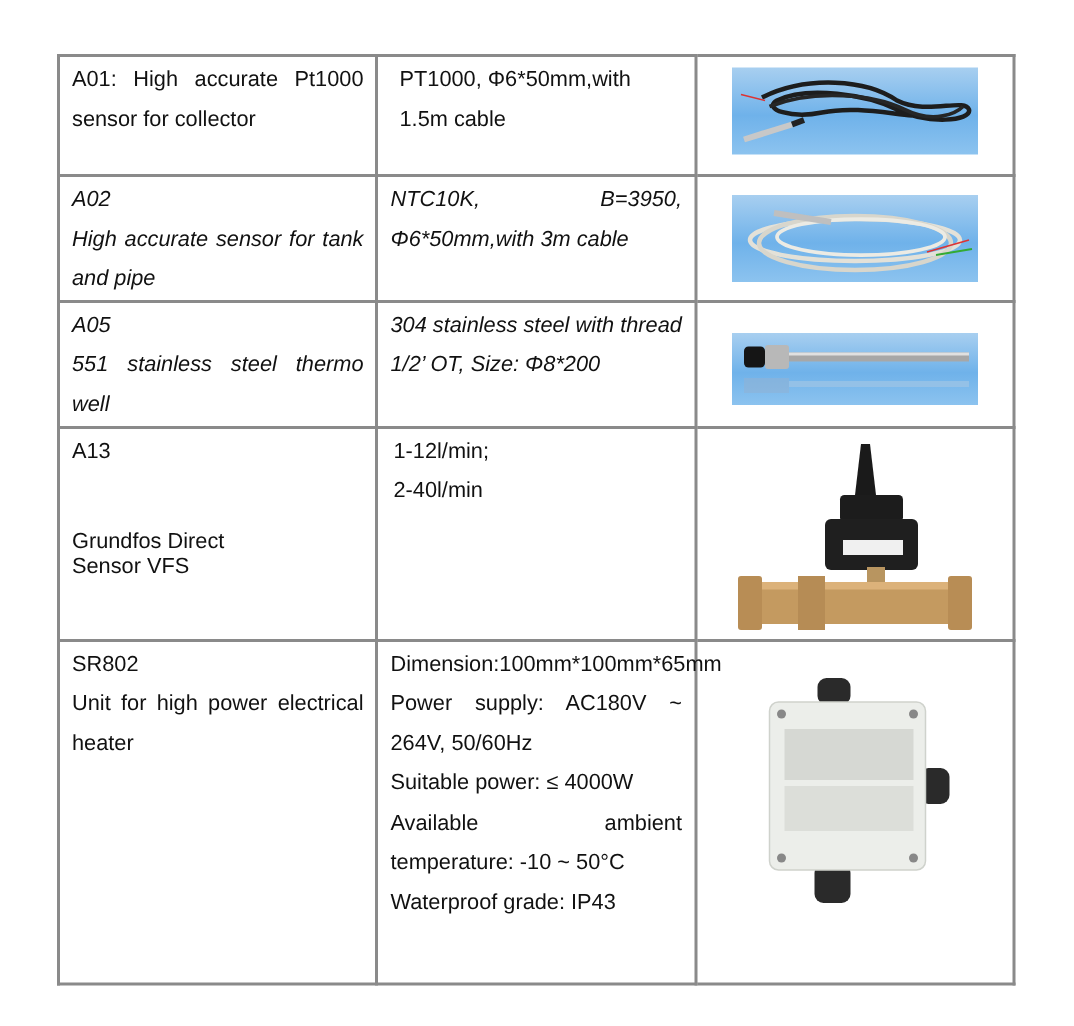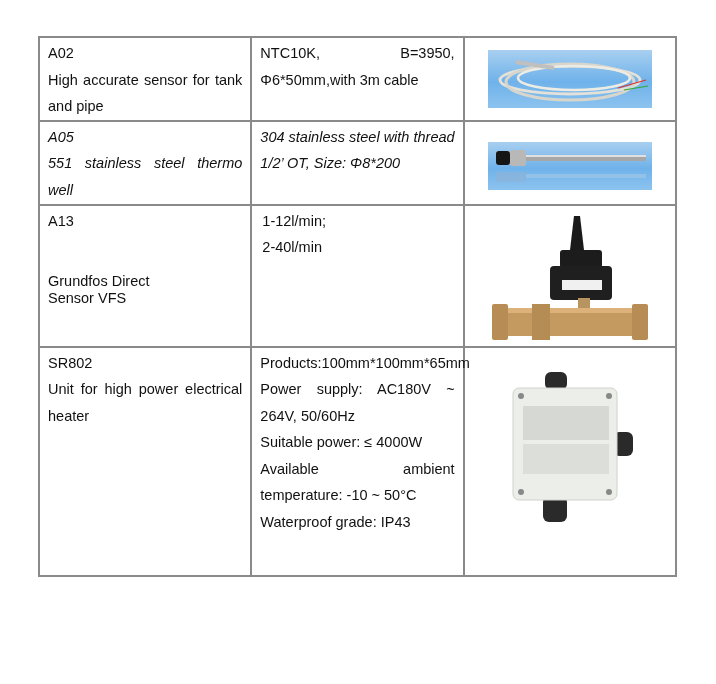--- a/index.html
+++ b/index.html
@@ -17,22 +17,41 @@
   .pic { display: block; margin: 0 auto; }
   .photo { position: relative; overflow: hidden; }
   .bg-blue { background: linear-gradient(180deg, #a8cff0 0%, #6fb2ea 55%, #8cc3ef 100%); }
 </style>
 </head>
 <body>
 
 <table class="tbl">
   <tbody>
 
+  <tr style="height:80px;">
+    <td class="just">
+      <span class="name-line">A01: High accurate Pt1000 sensor for collector</span>
+    </td>
+    <td>
+      <span class="spec-line" style="padding-left:6px;">PT1000, Φ6*50mm,with 1.5m cable</span>
+    </td>
+    <td>
+      <div class="pic photo bg-blue" style="width:164px;height:58px;margin-top:5px;">
+        <svg width="164" height="58" viewBox="0 0 164 58">
+          <path d="M20 20 C 50 5, 90 8, 110 22 C 130 32, 155 20, 158 28 C 160 36, 130 38, 110 28 C 90 18, 50 12, 30 22 C 20 28, 40 34, 60 30 C 80 26, 100 30, 120 32" stroke="#1d1d1d" stroke-width="3" fill="none"></path>
+          <path d="M25 26 C 55 14, 95 18, 115 28 C 135 38, 150 30, 154 26" stroke="#262626" stroke-width="2.5" fill="none"></path>
+          <line x1="8" y1="48" x2="40" y2="38" stroke="#c8c8c8" stroke-width="4"></line>
+          <line x1="40" y1="38" x2="48" y2="35" stroke="#222" stroke-width="4"></line>
+          <line x1="6" y1="18" x2="22" y2="22" stroke="#d33" stroke-width="1"></line>
+        </svg>
+      </div>
+    </td>
+  </tr>
 
-  <tr style="height:83px;">
+  <tr style="height:83px;font-style:italic;">
     <td>
       <span class="name-line">A02</span>
       <span class="name-line just">High accurate sensor for tank and pipe</span>
     </td>
     <td class="just">
       <span class="spec-line">NTC10K, B=3950, Φ6*50mm,with 3m cable</span>
     </td>
     <td>
       <div class="pic photo bg-blue" style="width:164px;height:58px;margin-top:10px;">
         <svg width="164" height="58" viewBox="0 0 164 58">
@@ -95,21 +114,21 @@
       </div>
     </td>
   </tr>
 
   <tr style="height:229px;">
     <td>
       <span class="name-line">SR802</span>
       <span class="name-line just">Unit for high power electrical heater</span>
     </td>
     <td class="just">
-      <span class="spec-line">Products:100mm*100mm*65mm</span>
+      <span class="spec-line">Dimension:100mm*100mm*65mm</span>
       <span class="spec-line">Power supply: AC180V ~ 264V, 50/60Hz</span>
       <span class="spec-line">Suitable power: ≤ 4000W</span>
       <span class="spec-line">Available ambient temperature: -10 ~ 50°C</span>
       <span class="spec-line">Waterproof grade: IP43</span>
     </td>
     <td>
       <div class="pic photo" style="width:130px;height:150px;margin-top:22px;">
         <svg width="130" height="150" viewBox="0 0 130 150">
           <rect x="40" y="0" width="22" height="18" rx="6" fill="#2a2a2a"></rect>
           <rect x="38" y="124" width="24" height="26" rx="6" fill="#2a2a2a"></rect>

